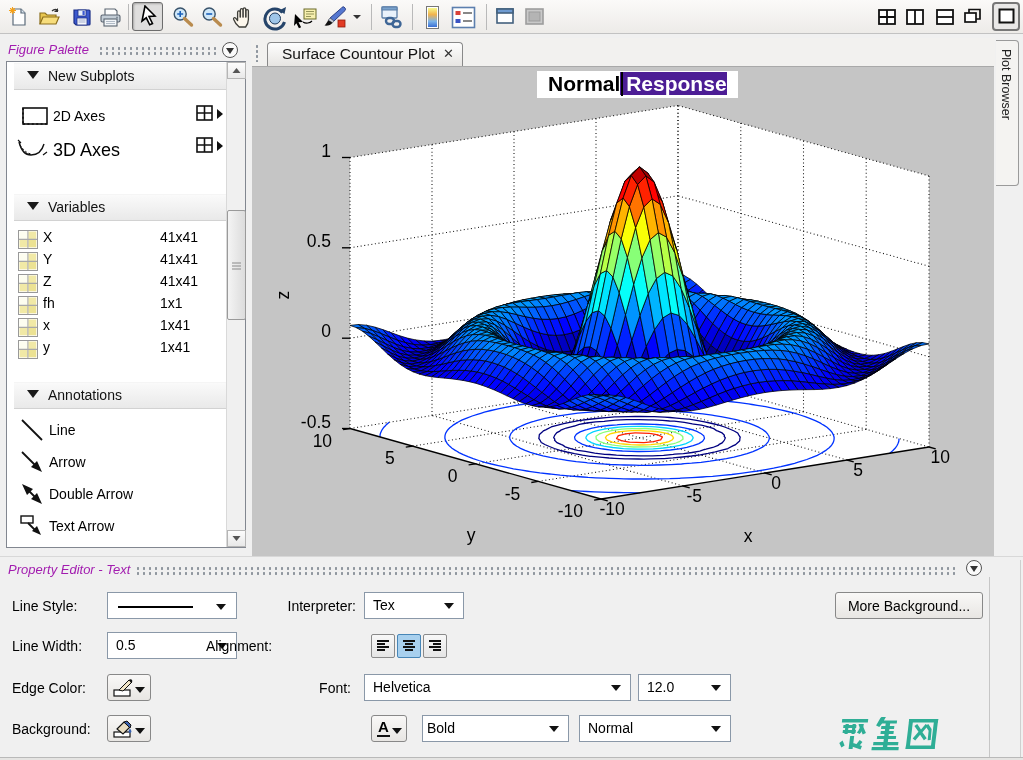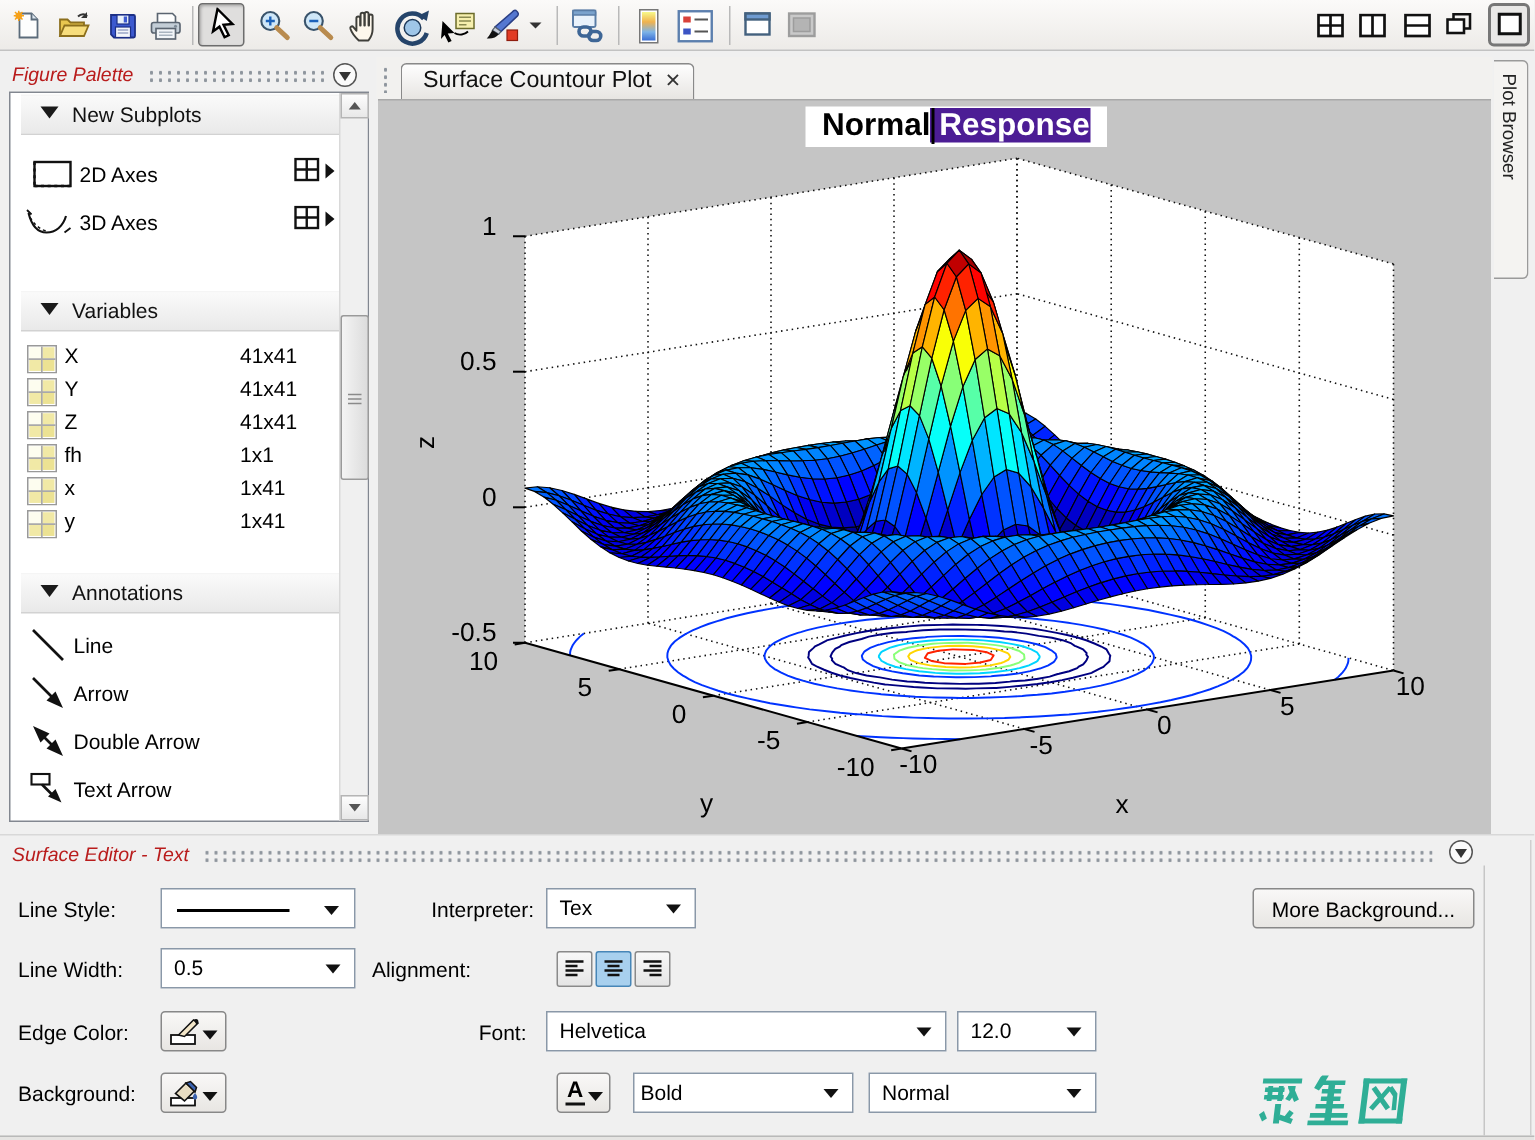--- a/index.html
+++ b/index.html
@@ -1,20 +1,20 @@
 <!DOCTYPE html>
 <html><head><meta charset="utf-8"><style>
 *{margin:0;padding:0;box-sizing:border-box}
 html,body{width:1023px;height:760px;overflow:hidden;background:#f0f0f0;
 font-family:"Liberation Sans",sans-serif;color:#000;position:relative}
 .abs{position:absolute}
 .dd{position:absolute;background:#fff;border:1px solid #8a98a8}
 .dar{position:absolute;width:0;height:0;border-left:5px solid transparent;border-right:5px solid transparent;border-top:6px solid #111}
 .btn{position:absolute;background:linear-gradient(#f9f8f7,#e8e6e3);border:1px solid #888;border-radius:3px}
-.hdr{position:absolute;font-style:italic;font-size:13px;color:#b91c1c}
+.hdr{position:absolute;font-style:italic;font-size:13px;color:#a21caf}
 </style></head>
 <body>
 
 <div class="abs" style="left:0;top:0;width:1023px;height:34px;background:linear-gradient(#fbfaf9,#edebe8);border-bottom:1px solid #c2c2c2">
     <svg style="position:absolute;left:9px;top:7px" width="20" height="20" viewBox="0 0 20 20">
 <path d="M4 2h8l4 4v12H4z" fill="#fdfdfd" stroke="#5b6b7a" stroke-width="1.2"></path>
 <path d="M12 2v4h4" fill="#dce6ef" stroke="#5b6b7a" stroke-width="1.2"></path>
 <circle cx="3.5" cy="3.5" r="2.2" fill="#f6a118"></circle>
 <path d="M3.5 0v7M0 3.5h7M1 1l5 5M6 1l-5 5" stroke="#f6a118" stroke-width="1"></path>
 </svg>
@@ -159,21 +159,21 @@
 <path d="M8.5 1v14M1 8h15" stroke="#111" stroke-width="1.6"></path>
     </svg>
     <svg style="position:absolute;left:209px;top:46px" width="8" height="12" viewBox="0 0 8 12">
       <path d="M1 1l6 5-6 5z" fill="#111"></path>
     </svg>
     <svg style="position:absolute;left:8px;top:74px" width="34" height="26" viewBox="0 0 34 26">
 <path d="M4 6c2 8 6 13 12 13s11-4 13-11" fill="none" stroke="#111" stroke-width="1.4"></path>
 <path d="M3 4l3 3M28 19l4-3" stroke="#111" stroke-width="1.2"></path>
 <path d="M5 9c4 6 8 9 12 9" fill="none" stroke="#111" stroke-width="1" stroke-dasharray="2 2"></path>
     </svg>
-    <span style="position:absolute;left:46px;top:78px;font-size:14px">3D Axes</span>
+    <span style="position:absolute;left:46px;top:78px;font-size:18px">3D Axes</span>
     <svg style="position:absolute;left:189px;top:75px" width="18" height="17" viewBox="0 0 18 17">
 <rect x="1" y="1" width="15" height="14" fill="#fff" stroke="#111" stroke-width="1.6"></rect>
 <path d="M8.5 1v14M1 8h15" stroke="#111" stroke-width="1.6"></path>
     </svg>
     <svg style="position:absolute;left:209px;top:78px" width="8" height="12" viewBox="0 0 8 12">
       <path d="M1 1l6 5-6 5z" fill="#111"></path>
     </svg>
     <div style="position:absolute;left:7px;top:132px;width:218px;height:27px;background:linear-gradient(#fafafa,#e9e9e9);border-bottom:1px solid #d2d2d2;border-top:1px solid #f5f5f5">
       <span style="position:absolute;left:13px;top:7px;width:0;height:0;border-left:6px solid transparent;border-right:6px solid transparent;border-top:8px solid #1a1a1a"></span>
       <span style="position:absolute;left:34px;top:4px;font-size:14px;color:#111">Variables</span>
@@ -1962,42 +1962,42 @@
 <div class="abs" style="left:285px;top:4px;width:201px;height:27px;background:#fff;font-size:21px;font-weight:bold;white-space:nowrap;padding-left:11px;line-height:26px">Normal<span style="background:#4c1d95;color:#fff">&nbsp;Response</span></div>
 <div class="abs" style="left:369px;top:5px;width:2px;height:24px;background:#000"></div>
 </div>
 
 <div class="abs" style="left:996px;top:40px;width:23px;height:146px;background:#f4f3f1;border:1px solid #9a9a9a;border-left:none;border-radius:0 4px 4px 0">
 <div style="position:absolute;left:3px;top:8px;font-size:12.5px;color:#222;writing-mode:vertical-rl">Plot Browser</div>
 </div>
 
 <div class="abs" style="left:0;top:556px;width:1023px;height:4px;background:#f0f0f0;border-top:1px solid #d8d8d8"></div>
 
-<div class="hdr" style="left:8px;top:562px">Surface Editor - Text</div>
+<div class="hdr" style="left:8px;top:562px">Property Editor - Text</div>
 <div class="abs" style="left:135px;top:566px;width:820px;height:9px;background-image:radial-gradient(circle, #8f969e 1.1px, transparent 1.3px);background-size:6px 5px;"></div>
 <div style="position:absolute;left:966px;top:560px;width:16px;height:16px;border:1.4px solid #555;border-radius:50%;background:#fafafa">
     <span style="position:absolute;left:3.2px;top:4.5px;width:0;height:0;border-left:4.5px solid transparent;border-right:4.5px solid transparent;border-top:6px solid #333"></span>
   </div>
 <div style="position:absolute;left:12px;top:598px;font-size:14px">Line Style:</div>
 <div class="dd" style="left:107px;top:592px;width:130px;height:27px">
     <span style="position:absolute;left:10px;top:13px;width:75px;border-top:2px solid #000"></span>
     <span class="dar" style="right:10px;top:11px"></span>
   </div>
 <div style="position:absolute;left:206px;top:598px;width:150px;text-align:right;font-size:14px">Interpreter:</div>
 <div class="dd" style="left:364px;top:592px;width:100px;height:27px">
     <span style="position:absolute;left:8px;top:4px;font-size:14px">Tex</span>
     <span class="dar" style="right:9px;top:10px"></span>
   </div>
 <div class="btn" style="left:835px;top:592px;width:148px;height:27px;text-align:center;font-size:14px;line-height:26px">More Background...</div>
 <div style="position:absolute;left:12px;top:638px;font-size:14px">Line Width:</div>
 <div class="dd" style="left:107px;top:632px;width:130px;height:27px">
     <span style="position:absolute;left:8px;top:4px;font-size:14px">0.5</span>
     <span class="dar" style="right:9px;top:10px"></span>
   </div>
-<div style="position:absolute;left:206px;top:638px;width:150px;text-align:center;font-size:14px">Alignment:</div>
+<div style="position:absolute;left:206px;top:638px;width:150px;text-align:left;font-size:14px">Alignment:</div>
 <div style="position:absolute;left:371px;top:634px;width:24px;height:24px;background:linear-gradient(#f8f8f8,#e5e5e5);border:1px solid #8a8a8a;border-radius:2px"><svg width="22" height="22" viewBox="0 0 22 22">
       <path d="M5 6h12M5 9h8M5 12h12M5 15h8" stroke="#111" stroke-width="1.8"></path>
     </svg></div>
 <div style="position:absolute;left:397px;top:634px;width:24px;height:24px;background:#a8d0ee;border:1px solid #4786b7;border-radius:2px"><svg width="22" height="22" viewBox="0 0 22 22">
       <path d="M5 6h12M7 9h8M5 12h12M7 15h8" stroke="#111" stroke-width="1.8"></path>
     </svg></div>
 <div style="position:absolute;left:423px;top:634px;width:24px;height:24px;background:linear-gradient(#f8f8f8,#e5e5e5);border:1px solid #8a8a8a;border-radius:2px"><svg width="22" height="22" viewBox="0 0 22 22">
       <path d="M5 6h12M9 9h8M5 12h12M9 15h8" stroke="#111" stroke-width="1.8"></path>
     </svg></div>
 <div style="position:absolute;left:12px;top:680px;font-size:14px">Edge Color:</div>

